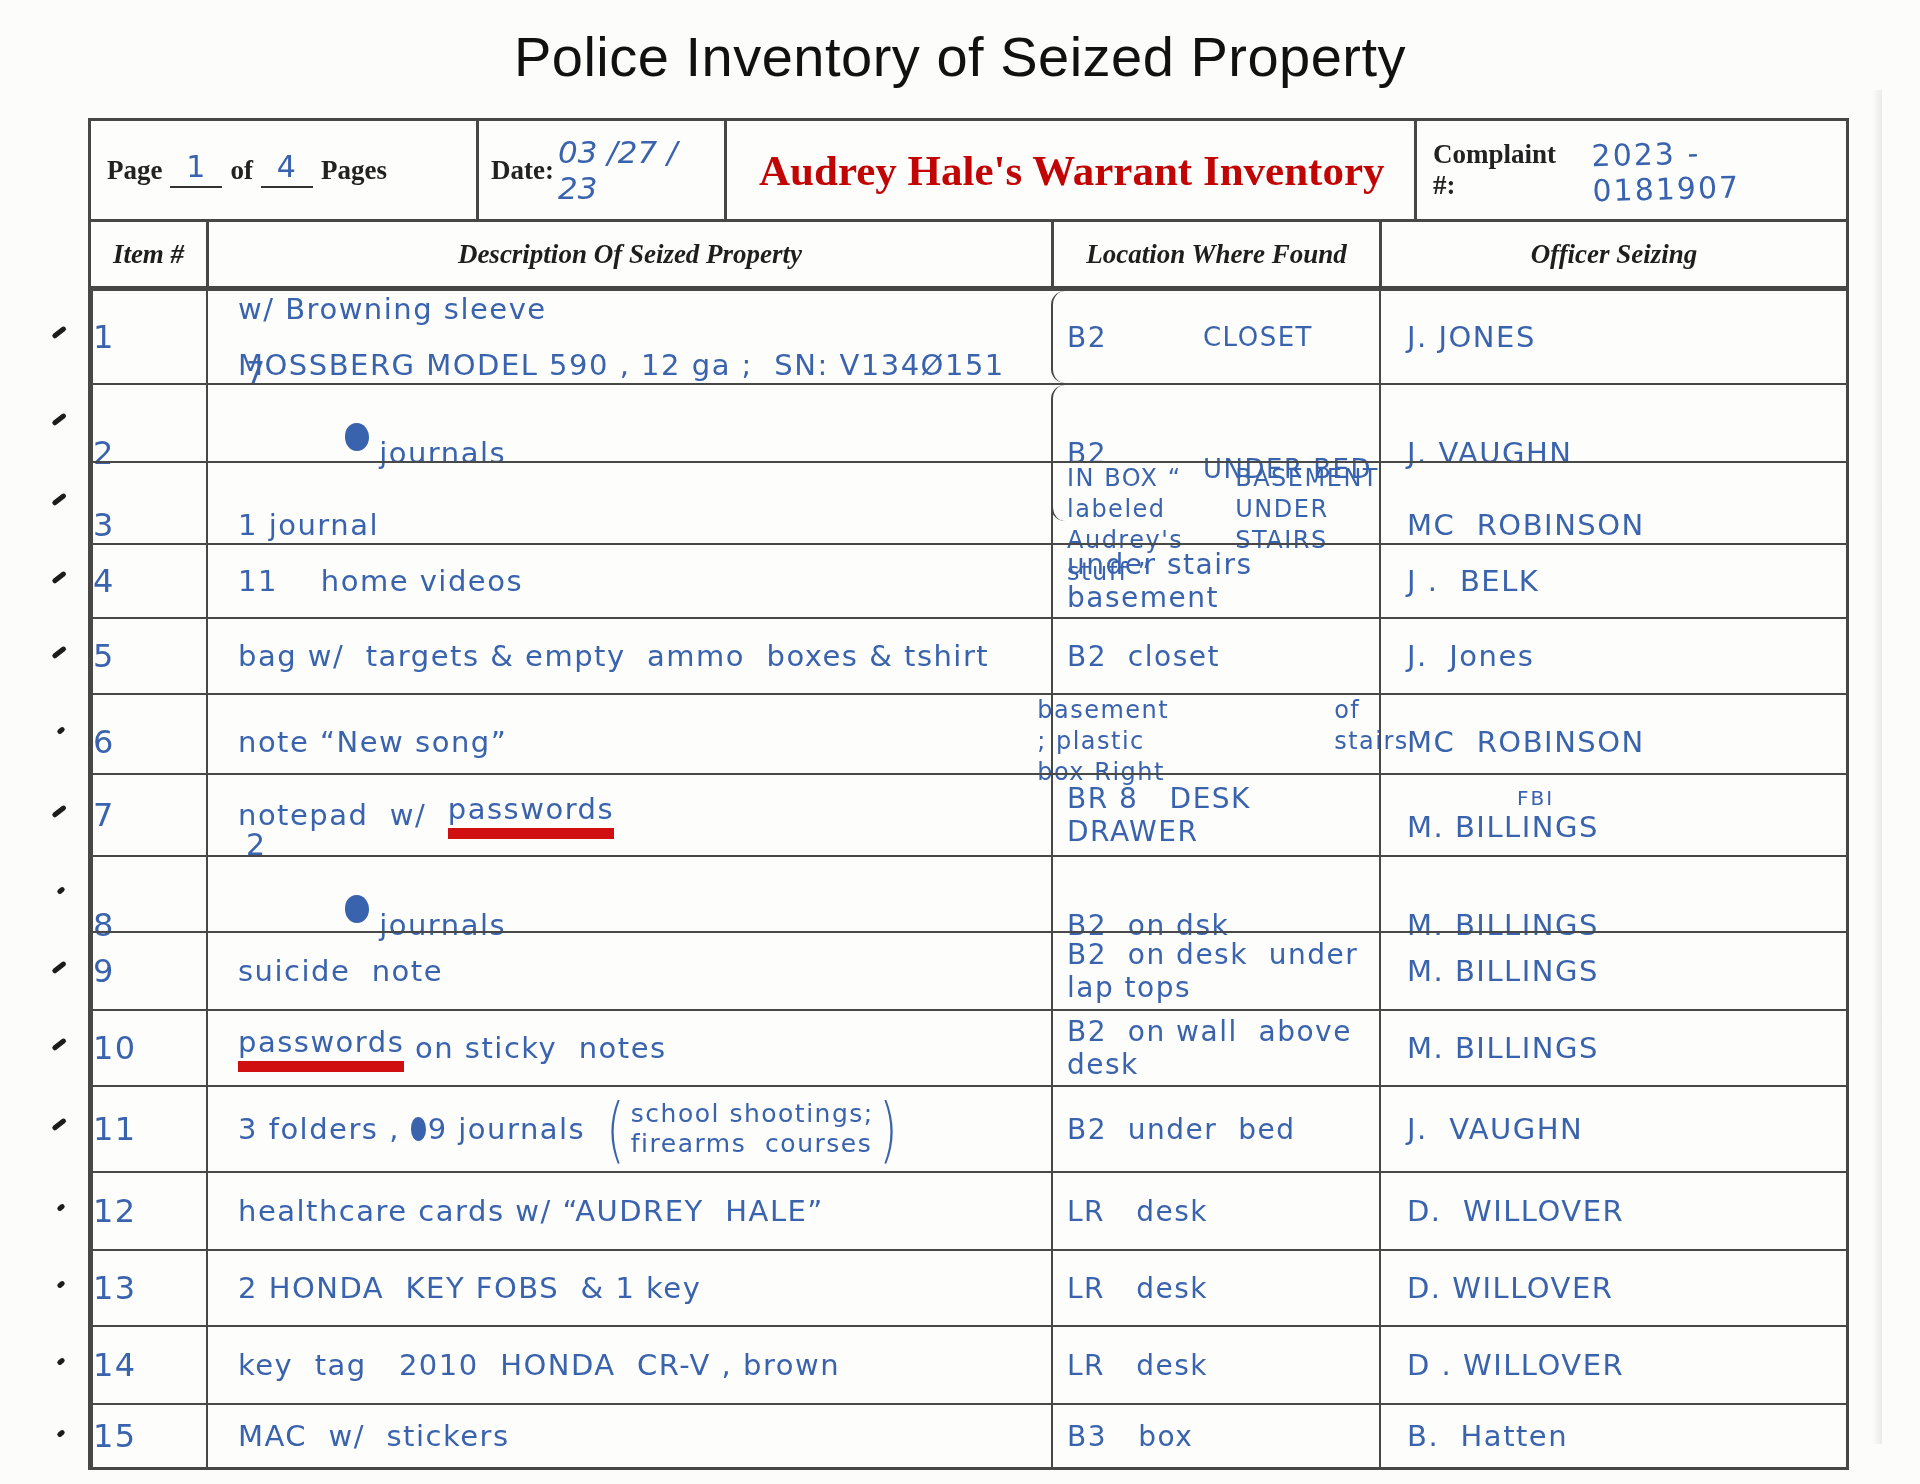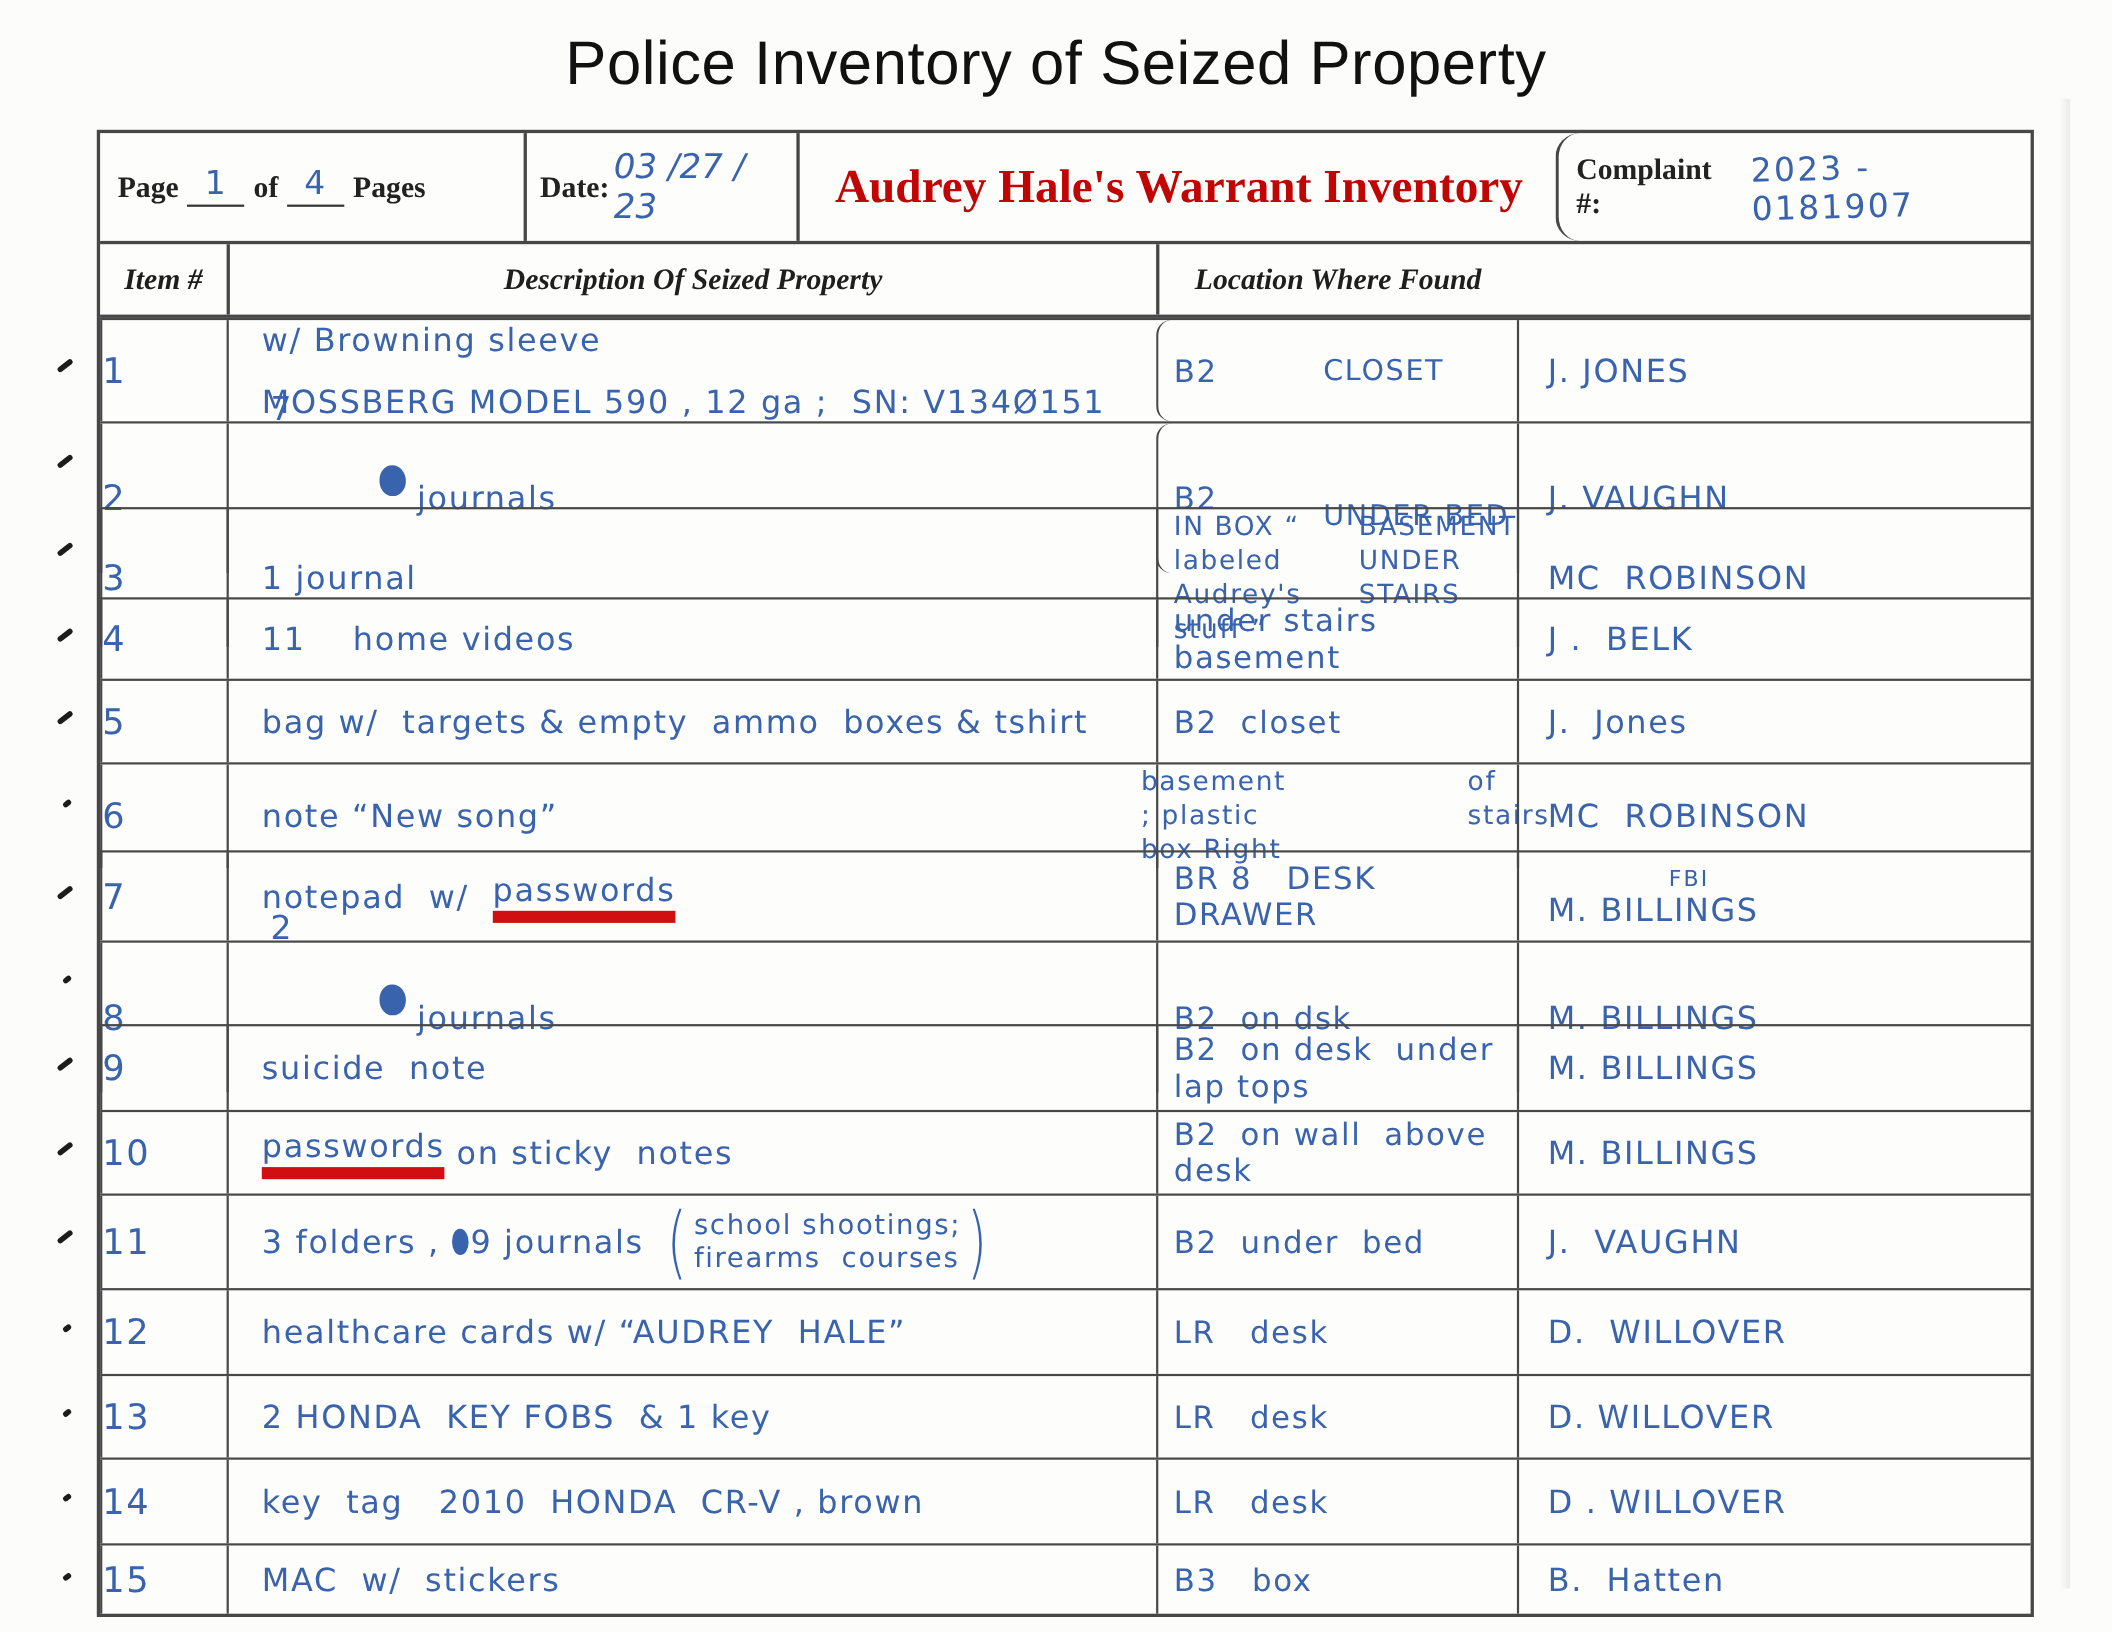--- a/index.html
+++ b/index.html
@@ -19,21 +19,21 @@
   .meta>div:first-child{border-left:none;}
   .printed{font-family:"Liberation Serif",serif;font-weight:bold;color:#222;font-size:27px;}
   .hand{font-family:"DejaVu Sans",sans-serif;color:#3a63ae;letter-spacing:1.5px;white-space:pre-wrap;}
   .page-box{padding-left:16px;gap:8px;}
   .blank{display:inline-block;width:52px;border-bottom:2.5px solid #333;text-align:center;
         font-size:30px;line-height:30px;height:34px;}
   .date-box{padding-left:12px;}
   .date-box .hand{font-size:31px;font-style:italic;margin-left:4px;letter-spacing:0;}
   .banner{justify-content:flex-start;padding-left:32px;}
   .banner-text{font-family:"Liberation Serif",serif;font-weight:bold;font-size:43px;color:#c00504;}
-  .complaint{padding-left:16px;gap:14px;border-radius:22px;}
+  .complaint{padding-left:16px;gap:14px;}
   .complaint .hand{font-size:30px;transform:rotate(-1.5deg);letter-spacing:2px;}
 
   
   .cols{display:grid;grid-template-columns:115px 845px 328px 467px;height:64px;border-bottom:3px solid #474747;}
   .cols>div{border-left:3px solid #474747;display:flex;align-items:center;justify-content:center;
         font-family:"Liberation Serif",serif;font-weight:bold;font-style:italic;font-size:27px;color:#1e1e1e;}
   .cols>div:first-child{border-left:none;}
 
   
   .row{display:grid;grid-template-columns:115px 845px 328px 467px;position:relative;
@@ -102,20 +102,21 @@
       <div class="complaint">
         <span class="printed">Complaint #:</span>
         <span class="hand">2023 - 0181907</span>
       </div>
     </div>
 
     <div class="cols">
       <div>Item #</div>
       <div>Description Of Seized Property</div>
       <div>Location Where Found</div>
+      <div>Officer Seizing</div>
     </div>
 
     <div class="row r1">
       <span class="tick"></span>
       <div class="c item hand">1</div>
       <div class="c desc hand two-line">
         <span>w/ Browning sleeve</span>
         <span>MOSSBERG MODEL 590 , 12 ga ;  SN: V134Ø151</span>
       </div>
       <div class="c loc hand loc-rel">

